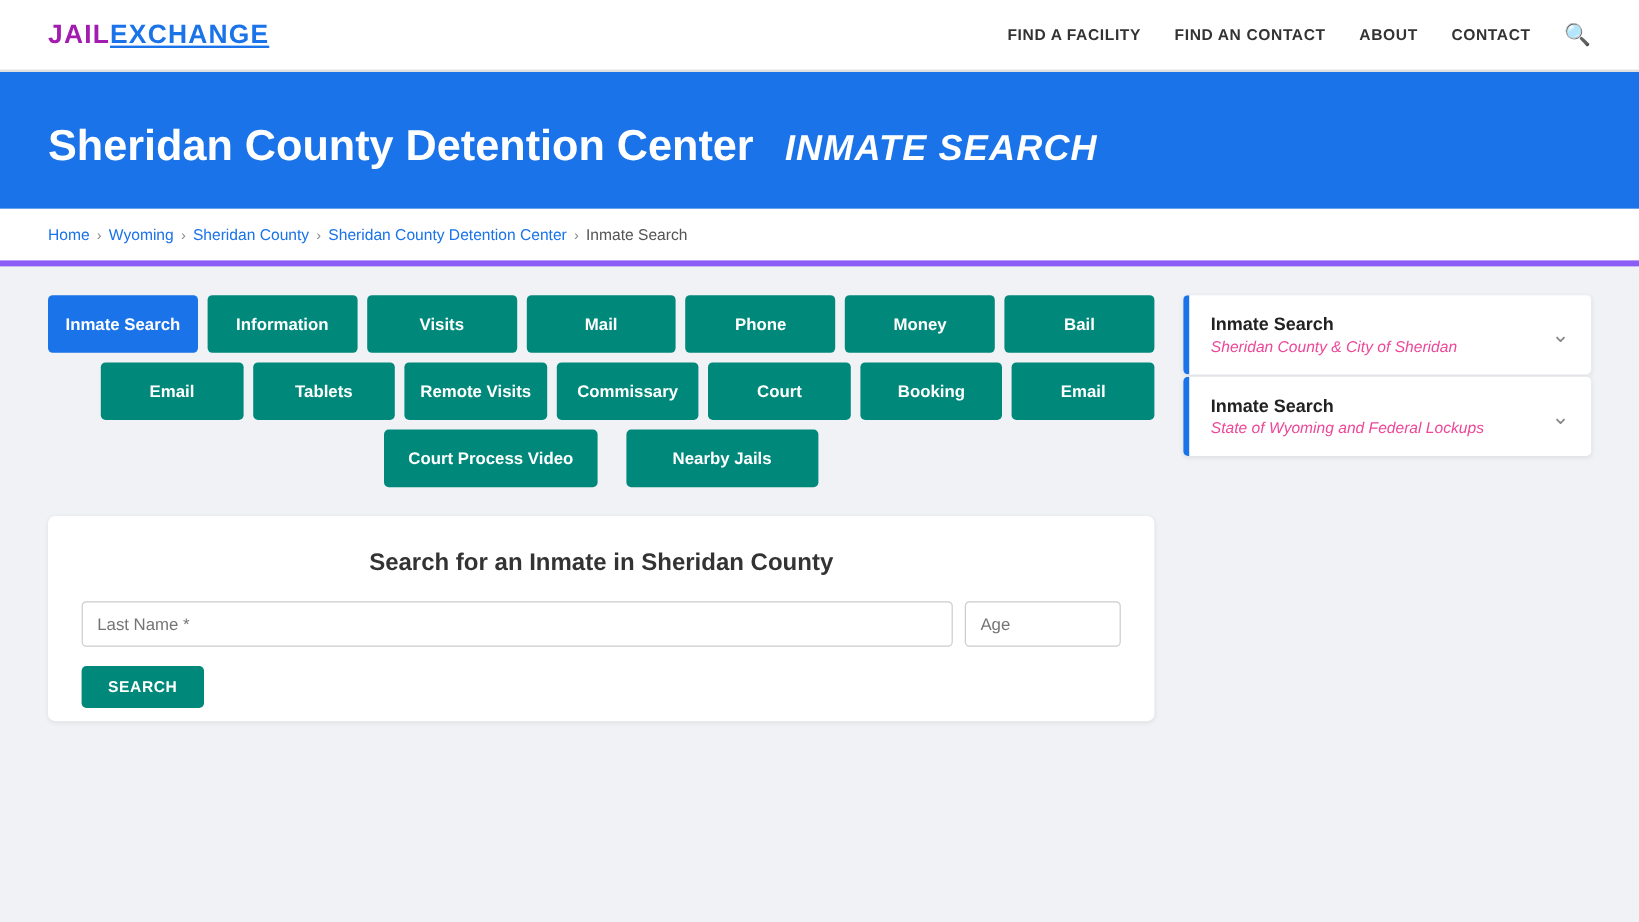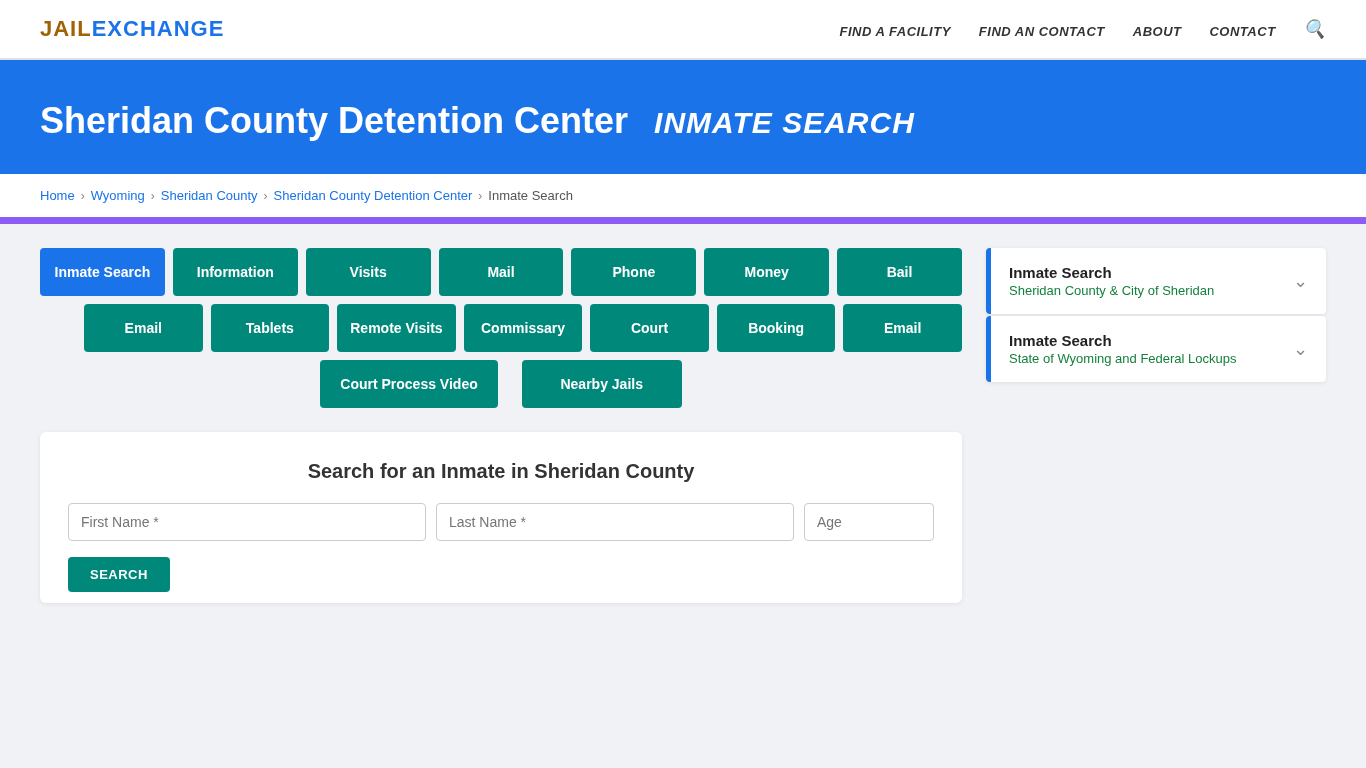--- a/index.html
+++ b/index.html
@@ -14,27 +14,26 @@
       justify-content: space-between;
       padding: 0 40px;
       height: 60px;
     }
     .logo {
       font-size: 22px;
       font-weight: 900;
       letter-spacing: 1px;
       color: #222;
     }
-    .logo span { color: #a16207; }
+    .logo span { color: #a21caf; }
     .nav-links {
       display: flex;
-      align-items: flex-end;
+      align-items: center;
       gap: 28px;
       list-style: none;
-      font-style: italic;
     }
     .nav-links li a {
       text-decoration: none;
       font-size: 13px;
       font-weight: 700;
       color: #333;
       letter-spacing: 0.5px;
     }
     .nav-search-icon {
       font-size: 18px;
@@ -61,21 +60,21 @@
 
     
     .breadcrumb {
       background: #fff;
       padding: 14px 40px;
       font-size: 13px;
       display: flex;
       align-items: center;
       gap: 6px;
       flex-wrap: wrap;
-      border-bottom: 7px solid #8b5cf6;
+      border-bottom: 5px solid #8b5cf6;
     }
     .breadcrumb a { color: #1a73e8; text-decoration: none; }
     .breadcrumb .sep { color: #888; font-size: 12px; }
     .breadcrumb .current { color: #555; }
 
     
     .main-container {
       max-width: 1366px;
       margin: 0 auto;
       padding: 24px 40px;
@@ -186,29 +185,29 @@
     }
     .sidebar-card-header {
       display: flex;
       align-items: center;
       justify-content: space-between;
       padding: 16px 18px;
       cursor: pointer;
       border-left: 5px solid #1a73e8;
     }
     .sidebar-card-header .card-title { font-weight: 700; font-size: 15px; color: #222; }
-    .sidebar-card-header .card-subtitle { font-size: 13px; color: #15803d; margin-top: 2px; }
+    .sidebar-card-header .card-subtitle { font-size: 13px; color: #ec4899; margin-top: 2px; font-style: italic; }
     .sidebar-chevron { color: #888; font-size: 18px; }
   </style>
 </head>
 <body>
 
 <nav>
   <div class="logo">
-    <span>JAIL</span><span style="color:#1a73e8;">EXCHANGE</span>
+    <span>JAIL</span><span style="color:#1a73e8;text-decoration:underline;">EXCHANGE</span>
   </div>
   <ul class="nav-links">
     <li><a href="#">FIND A FACILITY</a></li>
     <li><a href="#">FIND AN CONTACT</a></li>
     <li><a href="#">ABOUT</a></li>
     <li><a href="#">CONTACT</a></li>
     <li>
       <span class="nav-search-icon">🔍</span>
     </li>
   </ul>
@@ -257,21 +256,20 @@
     </div>
 
     <div class="tabs-grid-row3">
       <button class="tab-btn tab-btn-wide">Court Process Video</button>
       <button class="tab-btn tab-btn-wide">Nearby Jails</button>
     </div>
 
     <div class="search-box">
       <h2>Search for an Inmate in Sheridan County</h2>
       <div class="search-fields">
-        <input type="text" placeholder="First Name *" style="">
         <input type="text" placeholder="Last Name *" style="">
         <input type="text" style="max-width: 130px;" placeholder="Age">
       </div>
       <button class="search-btn">SEARCH</button>
     </div>
 
   </div>
 
   <div class="right-sidebar">
 

